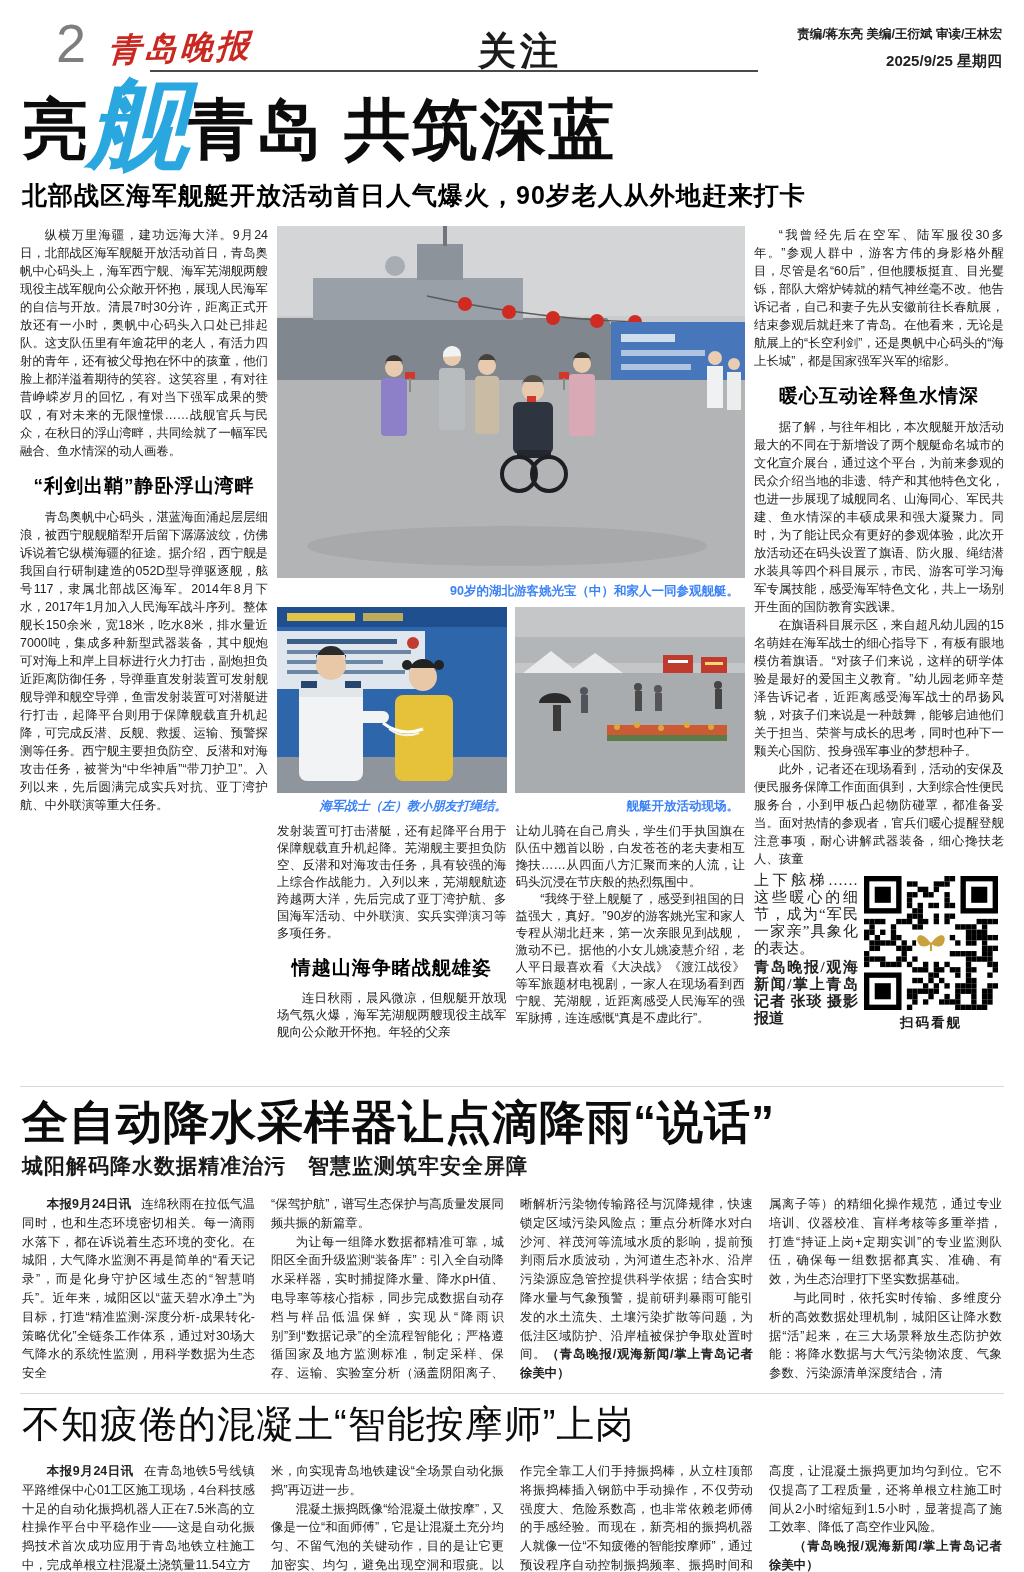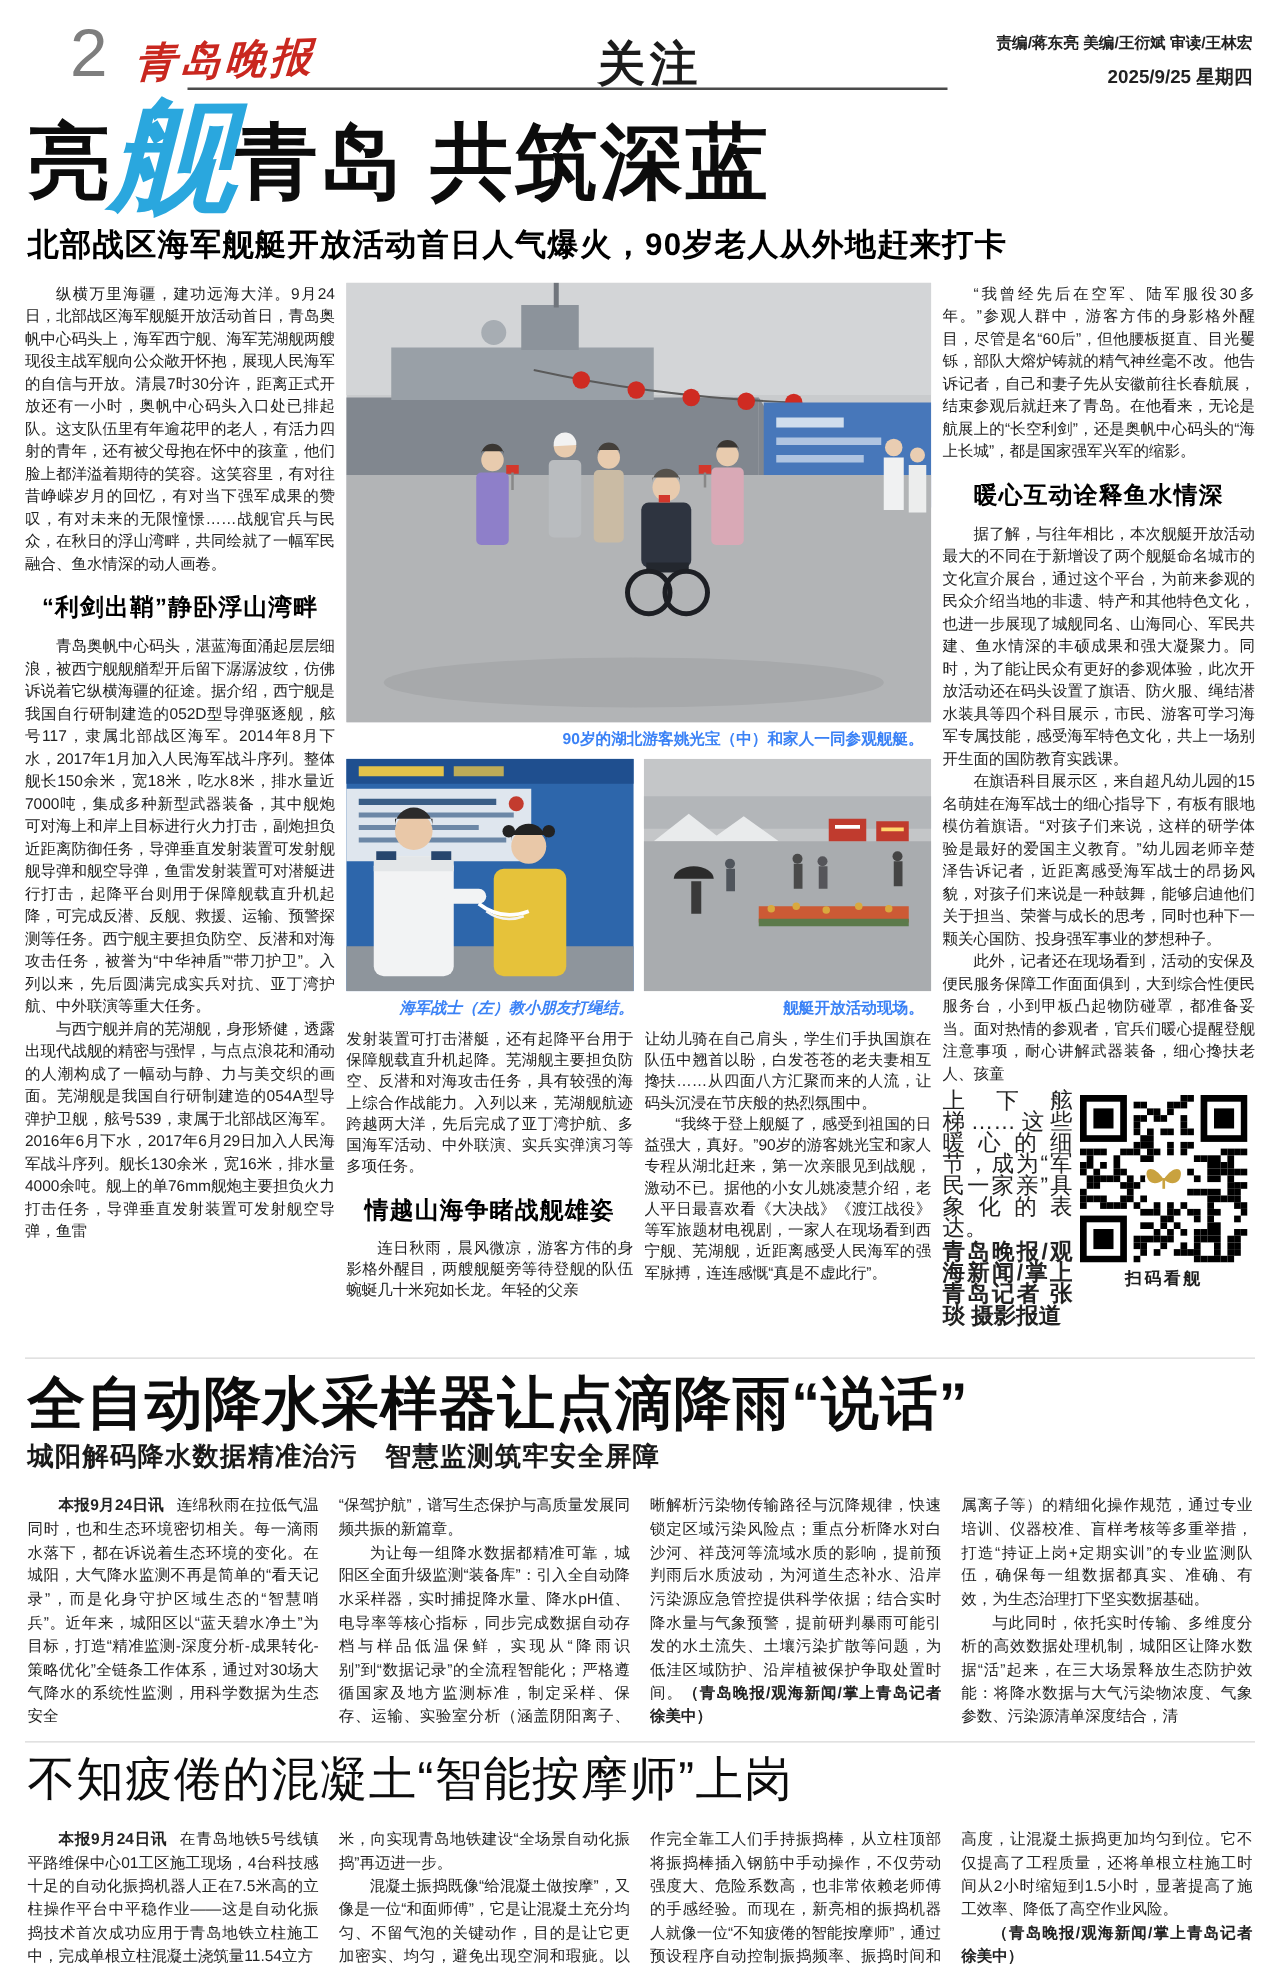--- a/index.html
+++ b/index.html
@@ -41,21 +41,21 @@
   figure { position:relative; }
   .photo-main svg, .subphoto svg { display:block; }
   .cap { font-size:12.5px; font-weight:bold; color:#3b82f6; margin-top:5px; }
   .cap-right { text-align:right; padding-right:6px; }
   .cap-center { text-align:right;font-style:italic; }
   .subphotos { display:flex; gap:8px; margin-top:7px; }
   .midcols { display:flex; gap:9px; margin-top:8px; }
   .mcol { width:230px; overflow:hidden; }
   .qr-row { display:flex; margin-top:4px; }
   .qr-textside { width:104px; }
-  .qr-textside p { font-size:18px; line-height:17px; text-align:justify; }
+  .qr-textside p { font-size:15px; line-height:17px; text-align:justify;font-family:Liberation Serif, serif; }
   .qr-textside .credit { font-weight:bold; text-indent:2em; margin-top:2px; }
   .qr-box { width:146px; margin-left:0; text-align:center; }
   .qr-box svg { display:block; margin:4px auto 0; }
   .qr-cap { font-size:13.5px; font-weight:bold; letter-spacing:2px; margin-top:4px; }
 
   .rule { border-top:1px solid #d8d8d8; margin:8px 20px 0; }
 
   
   .a2, .a3 { padding:0 22px; }
   .h2-big { font-size:46px; font-weight:bold; line-height:50px; letter-spacing:1px; margin-top:10px; color:#0c0c0c; }
@@ -90,21 +90,20 @@
     <div class="big-h"><span>亮</span><span class="blue">舰</span><span>青岛  共筑深蓝</span></div>
     <div class="deck1">北部战区海军舰艇开放活动首日人气爆火，90岁老人从外地赶来打卡</div>
   </div>
 
   <div class="a1">
 
     <div class="colA bodytxt">
       <p>纵横万里海疆，建功远海大洋。9月24日，北部战区海军舰艇开放活动首日，青岛奥帆中心码头上，海军西宁舰、海军芜湖舰两艘现役主战军舰向公众敞开怀抱，展现人民海军的自信与开放。清晨7时30分许，距离正式开放还有一小时，奥帆中心码头入口处已排起队。这支队伍里有年逾花甲的老人，有活力四射的青年，还有被父母抱在怀中的孩童，他们脸上都洋溢着期待的笑容。这笑容里，有对往昔峥嵘岁月的回忆，有对当下强军成果的赞叹，有对未来的无限憧憬……战舰官兵与民众，在秋日的浮山湾畔，共同绘就了一幅军民融合、鱼水情深的动人画卷。</p>
       <div class="crosshead">“利剑出鞘”静卧浮山湾畔</div>
       <p>青岛奥帆中心码头，湛蓝海面涌起层层细浪，被西宁舰舰艏犁开后留下潺潺波纹，仿佛诉说着它纵横海疆的征途。据介绍，西宁舰是我国自行研制建造的052D型导弹驱逐舰，舷号117，隶属北部战区海军。2014年8月下水，2017年1月加入人民海军战斗序列。整体舰长150余米，宽18米，吃水8米，排水量近7000吨，集成多种新型武器装备，其中舰炮可对海上和岸上目标进行火力打击，副炮担负近距离防御任务，导弹垂直发射装置可发射舰舰导弹和舰空导弹，鱼雷发射装置可对潜艇进行打击，起降平台则用于保障舰载直升机起降，可完成反潜、反舰、救援、运输、预警探测等任务。西宁舰主要担负防空、反潜和对海攻击任务，被誉为“中华神盾”“带刀护卫”。入列以来，先后圆满完成实兵对抗、亚丁湾护航、中外联演等重大任务。</p>
-      <p>与西宁舰并肩的芜湖舰，身形矫健，透露出现代战舰的精密与强悍，与点点浪花和涌动的人潮构成了一幅动与静、力与美交织的画面。芜湖舰是我国自行研制建造的054A型导弹护卫舰，舷号539，隶属于北部战区海军。2016年6月下水，2017年6月29日加入人民海军战斗序列。舰长130余米，宽16米，排水量4000余吨。舰上的单76mm舰炮主要担负火力打击任务，导弹垂直发射装置可发射舰空导弹，鱼雷</p>
     </div>
 
     <div class="mid">
       <figure class="photo-main">
         <svg width="468" height="352" viewBox="0 0 468 352">
           <rect width="468" height="352" fill="#c9cbcd"></rect>
           <rect width="468" height="90" fill="#d3d5d7"></rect>
           <rect x="0" y="92" width="330" height="62" fill="#81878f"></rect>
           <polygon points="330,92 368,154 330,154" fill="#81878f"></polygon>
           <rect x="36" y="52" width="210" height="42" fill="#99a0a7"></rect>
@@ -215,21 +214,21 @@
               <circle cx="69" cy="84" r="4" fill="#50555c"></circle>
           </svg>
           <figcaption class="cap cap-right">舰艇开放活动现场。</figcaption>
         </figure>
       </div>
 
       <div class="midcols">
         <div class="mcol bodytxt">
           <p class="cont">发射装置可打击潜艇，还有起降平台用于保障舰载直升机起降。芜湖舰主要担负防空、反潜和对海攻击任务，具有较强的海上综合作战能力。入列以来，芜湖舰航迹跨越两大洋，先后完成了亚丁湾护航、多国海军活动、中外联演、实兵实弹演习等多项任务。</p>
           <div class="crosshead">情越山海争睹战舰雄姿</div>
-          <p>连日秋雨，晨风微凉，游客方伟的身影格外醒目，两艘舰艇旁等待登舰的队伍蜿蜒几十米宛如长龙。年轻的父亲</p>
+          <p>连日秋雨，晨风微凉，但舰艇开放现场气氛火爆，海军芜湖舰两艘现役主战军舰向公众敞开怀抱。年轻的父亲</p>
         </div>
         <div class="mcol bodytxt">
           <p class="cont">让幼儿骑在自己肩头，学生们手执国旗在队伍中翘首以盼，白发苍苍的老夫妻相互搀扶……从四面八方汇聚而来的人流，让码头沉浸在节庆般的热烈氛围中。</p>
           <p>“我终于登上舰艇了，感受到祖国的日益强大，真好。”90岁的游客姚光宝和家人专程从湖北赶来，第一次亲眼见到战舰，激动不已。据他的小女儿姚凌慧介绍，老人平日最喜欢看《大决战》《渡江战役》等军旅题材电视剧，一家人在现场看到西宁舰、芜湖舰，近距离感受人民海军的强军脉搏，连连感慨“真是不虚此行”。</p>
         </div>
       </div>
     </div>
 
     <div class="colC bodytxt">
       <p>“我曾经先后在空军、陆军服役30多年。”参观人群中，游客方伟的身影格外醒目，尽管是名“60后”，但他腰板挺直、目光矍铄，部队大熔炉铸就的精气神丝毫不改。他告诉记者，自己和妻子先从安徽前往长春航展，结束参观后就赶来了青岛。在他看来，无论是航展上的“长空利剑”，还是奥帆中心码头的“海上长城”，都是国家强军兴军的缩影。</p>

